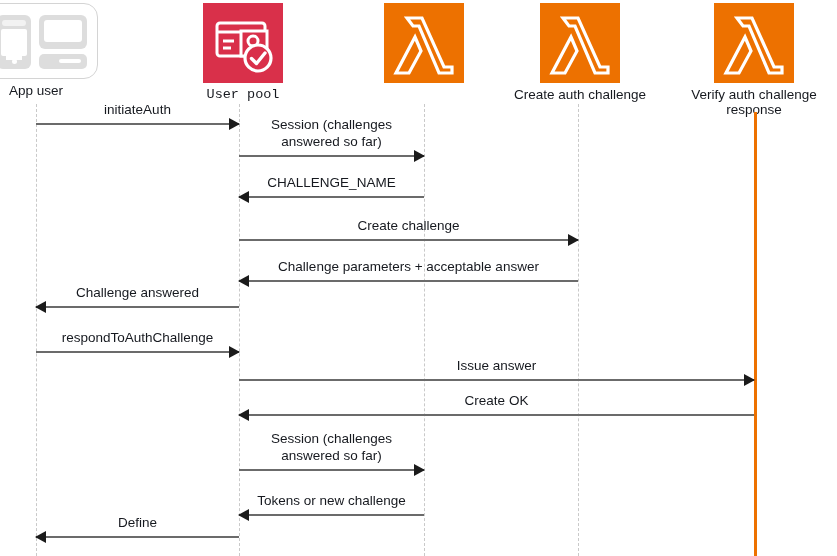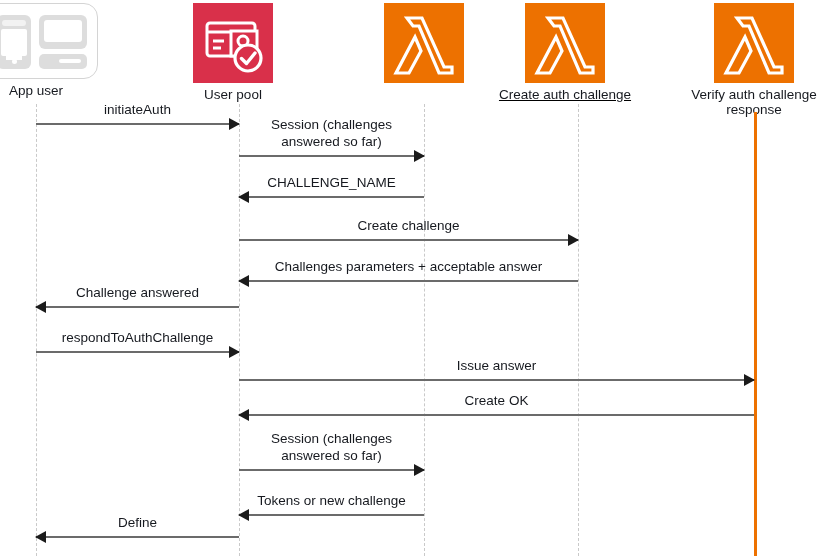--- a/index.html
+++ b/index.html
@@ -192,42 +192,42 @@
           <div class="icon-appuser">
             <div class="dev-phone">
               <div class="dev-phone-dot"></div>
             </div>
             <div class="dev-monitor"></div>
             <div class="dev-base"></div>
           </div>
         </div>
         <div class="p-label">App user</div>
       </div>
-      <div class="participant" style="left: 145px; top: 3px; width: 176px;">
+      <div class="participant" style="left: 155px; top: 3px; width: 176px; font-family: Liberation Mono, monospace;">
         <div class="p-icon icon-userpool"><svg viewBox="0 0 80 80" width="80" height="80">
             <rect x="14" y="20" width="48" height="33" rx="3" fill="none" stroke="#ffffff" stroke-width="3"></rect>
             <line x1="14" y1="29" x2="62" y2="29" stroke="#ffffff" stroke-width="3"></line>
             <line x1="20" y1="38" x2="31" y2="38" stroke="#ffffff" stroke-width="3"></line>
             <line x1="20" y1="45" x2="28" y2="45" stroke="#ffffff" stroke-width="3"></line>
             <rect x="38" y="28" width="26" height="25" fill="#d9304a"></rect>
             <rect x="38" y="28" width="26" height="25" fill="none" stroke="#ffffff" stroke-width="3"></rect>
             <circle cx="50" cy="38" r="5" fill="none" stroke="#ffffff" stroke-width="3"></circle>
             <path d="M42 53 a9 8 0 0 1 16 0" fill="none" stroke="#ffffff" stroke-width="3"></path>
             <circle cx="55" cy="55" r="13" fill="#d9304a" stroke="#ffffff" stroke-width="3.2"></circle>
             <path d="M48.5 55.5 L53.5 60.5 L62 50" fill="none" stroke="#ffffff" stroke-width="3.4" stroke-linecap="round" stroke-linejoin="round"></path>
           </svg></div>
         <div class="p-label">User pool</div>
       </div>
       <div class="participant" style="left: 336px; top: 3px; width: 176px;">
         <div class="p-icon icon-lambda"><svg viewBox="0 0 80 80" width="80" height="80">
             <path d="M23 15 L38 15 L60 64 L68 64 L68 70 L55 70 L35 23 L29 23 Z" fill="none" stroke="#ffffff" stroke-width="3.2" stroke-linejoin="miter"></path>
             <path d="M31 34 L37 48 L25 70 L12 70 Z" fill="none" stroke="#ffffff" stroke-width="3.2" stroke-linejoin="miter"></path>
           </svg></div>
       </div>
-      <div class="participant" style="left: 477px; top: 3px; width: 176px; text-decoration: underline;">
+      <div class="participant" style="left: 492px; top: 3px; width: 176px;">
         <div class="p-icon icon-lambda"><svg viewBox="0 0 80 80" width="80" height="80">
             <path d="M23 15 L38 15 L60 64 L68 64 L68 70 L55 70 L35 23 L29 23 Z" fill="none" stroke="#ffffff" stroke-width="3.2" stroke-linejoin="miter"></path>
             <path d="M31 34 L37 48 L25 70 L12 70 Z" fill="none" stroke="#ffffff" stroke-width="3.2" stroke-linejoin="miter"></path>
           </svg></div>
         <div class="p-label">Create auth challenge</div>
       </div>
       <div class="participant" style="left: 666px; top: 3px; width: 176px;">
         <div class="p-icon icon-lambda"><svg viewBox="0 0 80 80" width="80" height="80">
             <path d="M23 15 L38 15 L60 64 L68 64 L68 70 L55 70 L35 23 L29 23 Z" fill="none" stroke="#ffffff" stroke-width="3.2" stroke-linejoin="miter"></path>
             <path d="M31 34 L37 48 L25 70 L12 70 Z" fill="none" stroke="#ffffff" stroke-width="3.2" stroke-linejoin="miter"></path>
@@ -261,21 +261,21 @@
         <div class="caption one-line">CHALLENGE_NAME</div>
       </div>
       <div class="msg right" style="left: 239px; top: 239px; width: 339px;">
         <div class="line" style="width:339px"></div>
         <div class="head"></div>
         <div class="caption one-line">Create challenge</div>
       </div>
       <div class="msg left" style="left: 239px; top: 280px; width: 339px;">
         <div class="line" style="width:339px"></div>
         <div class="head"></div>
-        <div class="caption one-line">Challenges parameters + acceptable answer</div>
+        <div class="caption one-line">Challenge parameters + acceptable answer</div>
       </div>
       <div class="msg left" style="left: 36px; top: 306px; width: 203px;">
         <div class="line" style="width:203px"></div>
         <div class="head"></div>
         <div class="caption one-line">Challenge answered</div>
       </div>
       <div class="msg right" style="left: 36px; top: 351px; width: 203px;">
         <div class="line" style="width:203px"></div>
         <div class="head"></div>
         <div class="caption one-line">respondToAuthChallenge</div>

